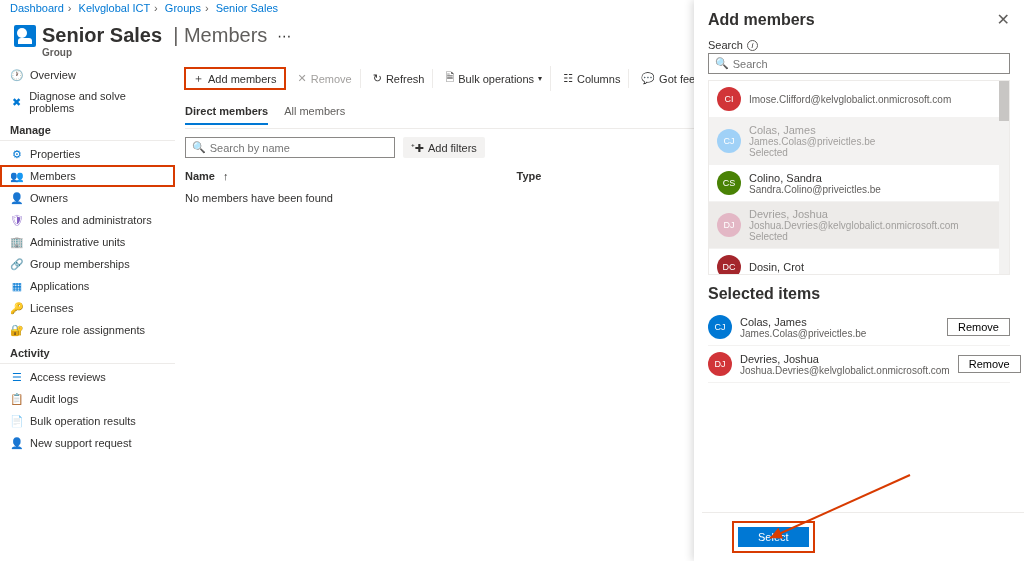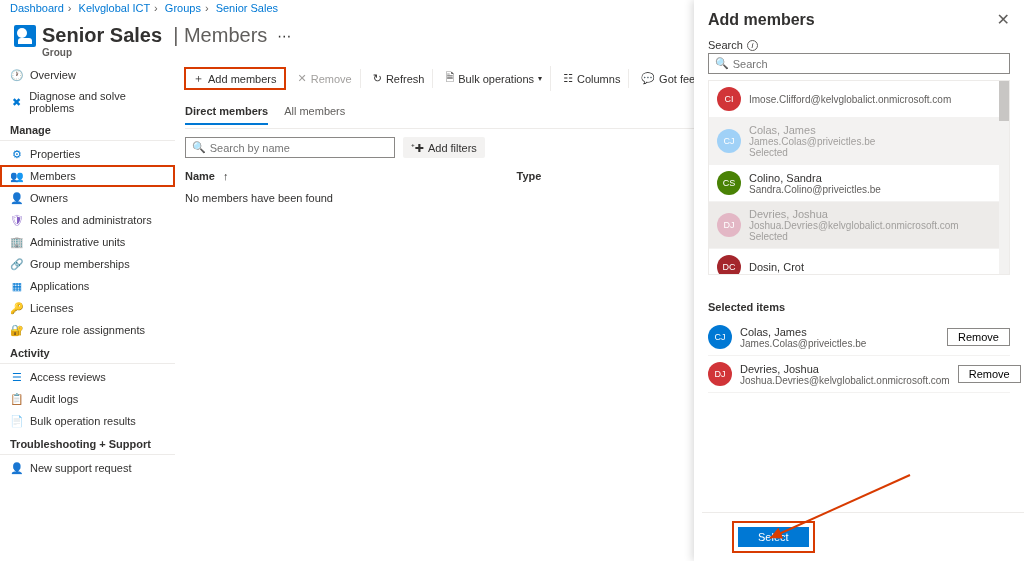--- a/index.html
+++ b/index.html
@@ -46,21 +46,21 @@
 .panel-search input { border: none; outline: none; flex: 1; font-size: 11px; }
 .result-list { border: 1px solid #edebe9; max-height: 195px; overflow-y: auto; position: relative; }
 .result-item { display: flex; align-items: center; gap: 8px; padding: 6px 8px; border-bottom: 1px solid #f3f2f1; cursor: pointer; }
 .result-item.selected { background: #f3f2f1; color: #a19f9d; }
 .result-item.hover { background: #edebe9; color: #a19f9d; }
 .avatar { width: 24px; height: 24px; border-radius: 50%; color: #fff; font-size: 9px; display: flex; align-items: center; justify-content: center; flex-shrink: 0; }
 .result-text .name { font-size: 11px; }
 .result-text .email { font-size: 10px; color: #605e5c; }
 .result-text .sel-label { font-size: 10px; color: #a19f9d; }
 .result-item.selected .email, .result-item.hover .email { color: #a19f9d; }
-.selected-title { font-weight: 600; margin: 26px 0 6px; font-size: 11px; }
+.selected-title { font-weight: 600; margin: 10px 0 6px; font-size: 16px; }
 .sel-item { display: flex; align-items: center; gap: 8px; padding: 6px 0; border-bottom: 1px solid #f3f2f1; }
 .sel-item .info { flex: 1; }
 .remove-btn { border: 1px solid #8a8886; background: #fff; padding: 2px 10px; font-size: 11px; cursor: pointer; }
 .panel-footer { padding: 10px 32px; border-top: 1px solid #edebe9; margin-left: 8px; }
 .footer-highlight { outline: 2px solid #d83b01; padding: 4px; display: inline-block; }
 .select-btn { background: #0078d4; color: #fff; border: none; padding: 4px 20px; font-size: 11px; cursor: pointer; }
 .scrollbar-fake { position: absolute; right: 0; top: 0; width: 10px; height: 100%; background: #f3f2f1; }
 .scrollbar-thumb { background: #c8c6c4; width: 10px; height: 40px; position: absolute; top: 0; }
 .info-circle { width: 11px; height: 11px; border: 1px solid #605e5c; border-radius: 50%; display: inline-flex; align-items: center; justify-content: center; font-size: 8px; font-style: italic; }
 .arrow-annotation { position: absolute; pointer-events: none; }
@@ -149,21 +149,20 @@
         </div>
         <div class="nav-item">
           <span class="nav-icon" style="color:#0078d4">📋</span>
           <span>Audit logs</span>
         </div>
         <div class="nav-item">
           <span class="nav-icon" style="color:#0078d4">📄</span>
           <span>Bulk operation results</span>
         </div>
       </div>
-    <div class="nav-section-title">Troubleshooting + Support</div>
     <div id="nav-trouble">
         <div class="nav-item">
           <span class="nav-icon" style="color:#0078d4">👤</span>
           <span>New support request</span>
         </div>
       </div>
   </div>
 
   <div class="content-area">
     <div class="toolbar">

